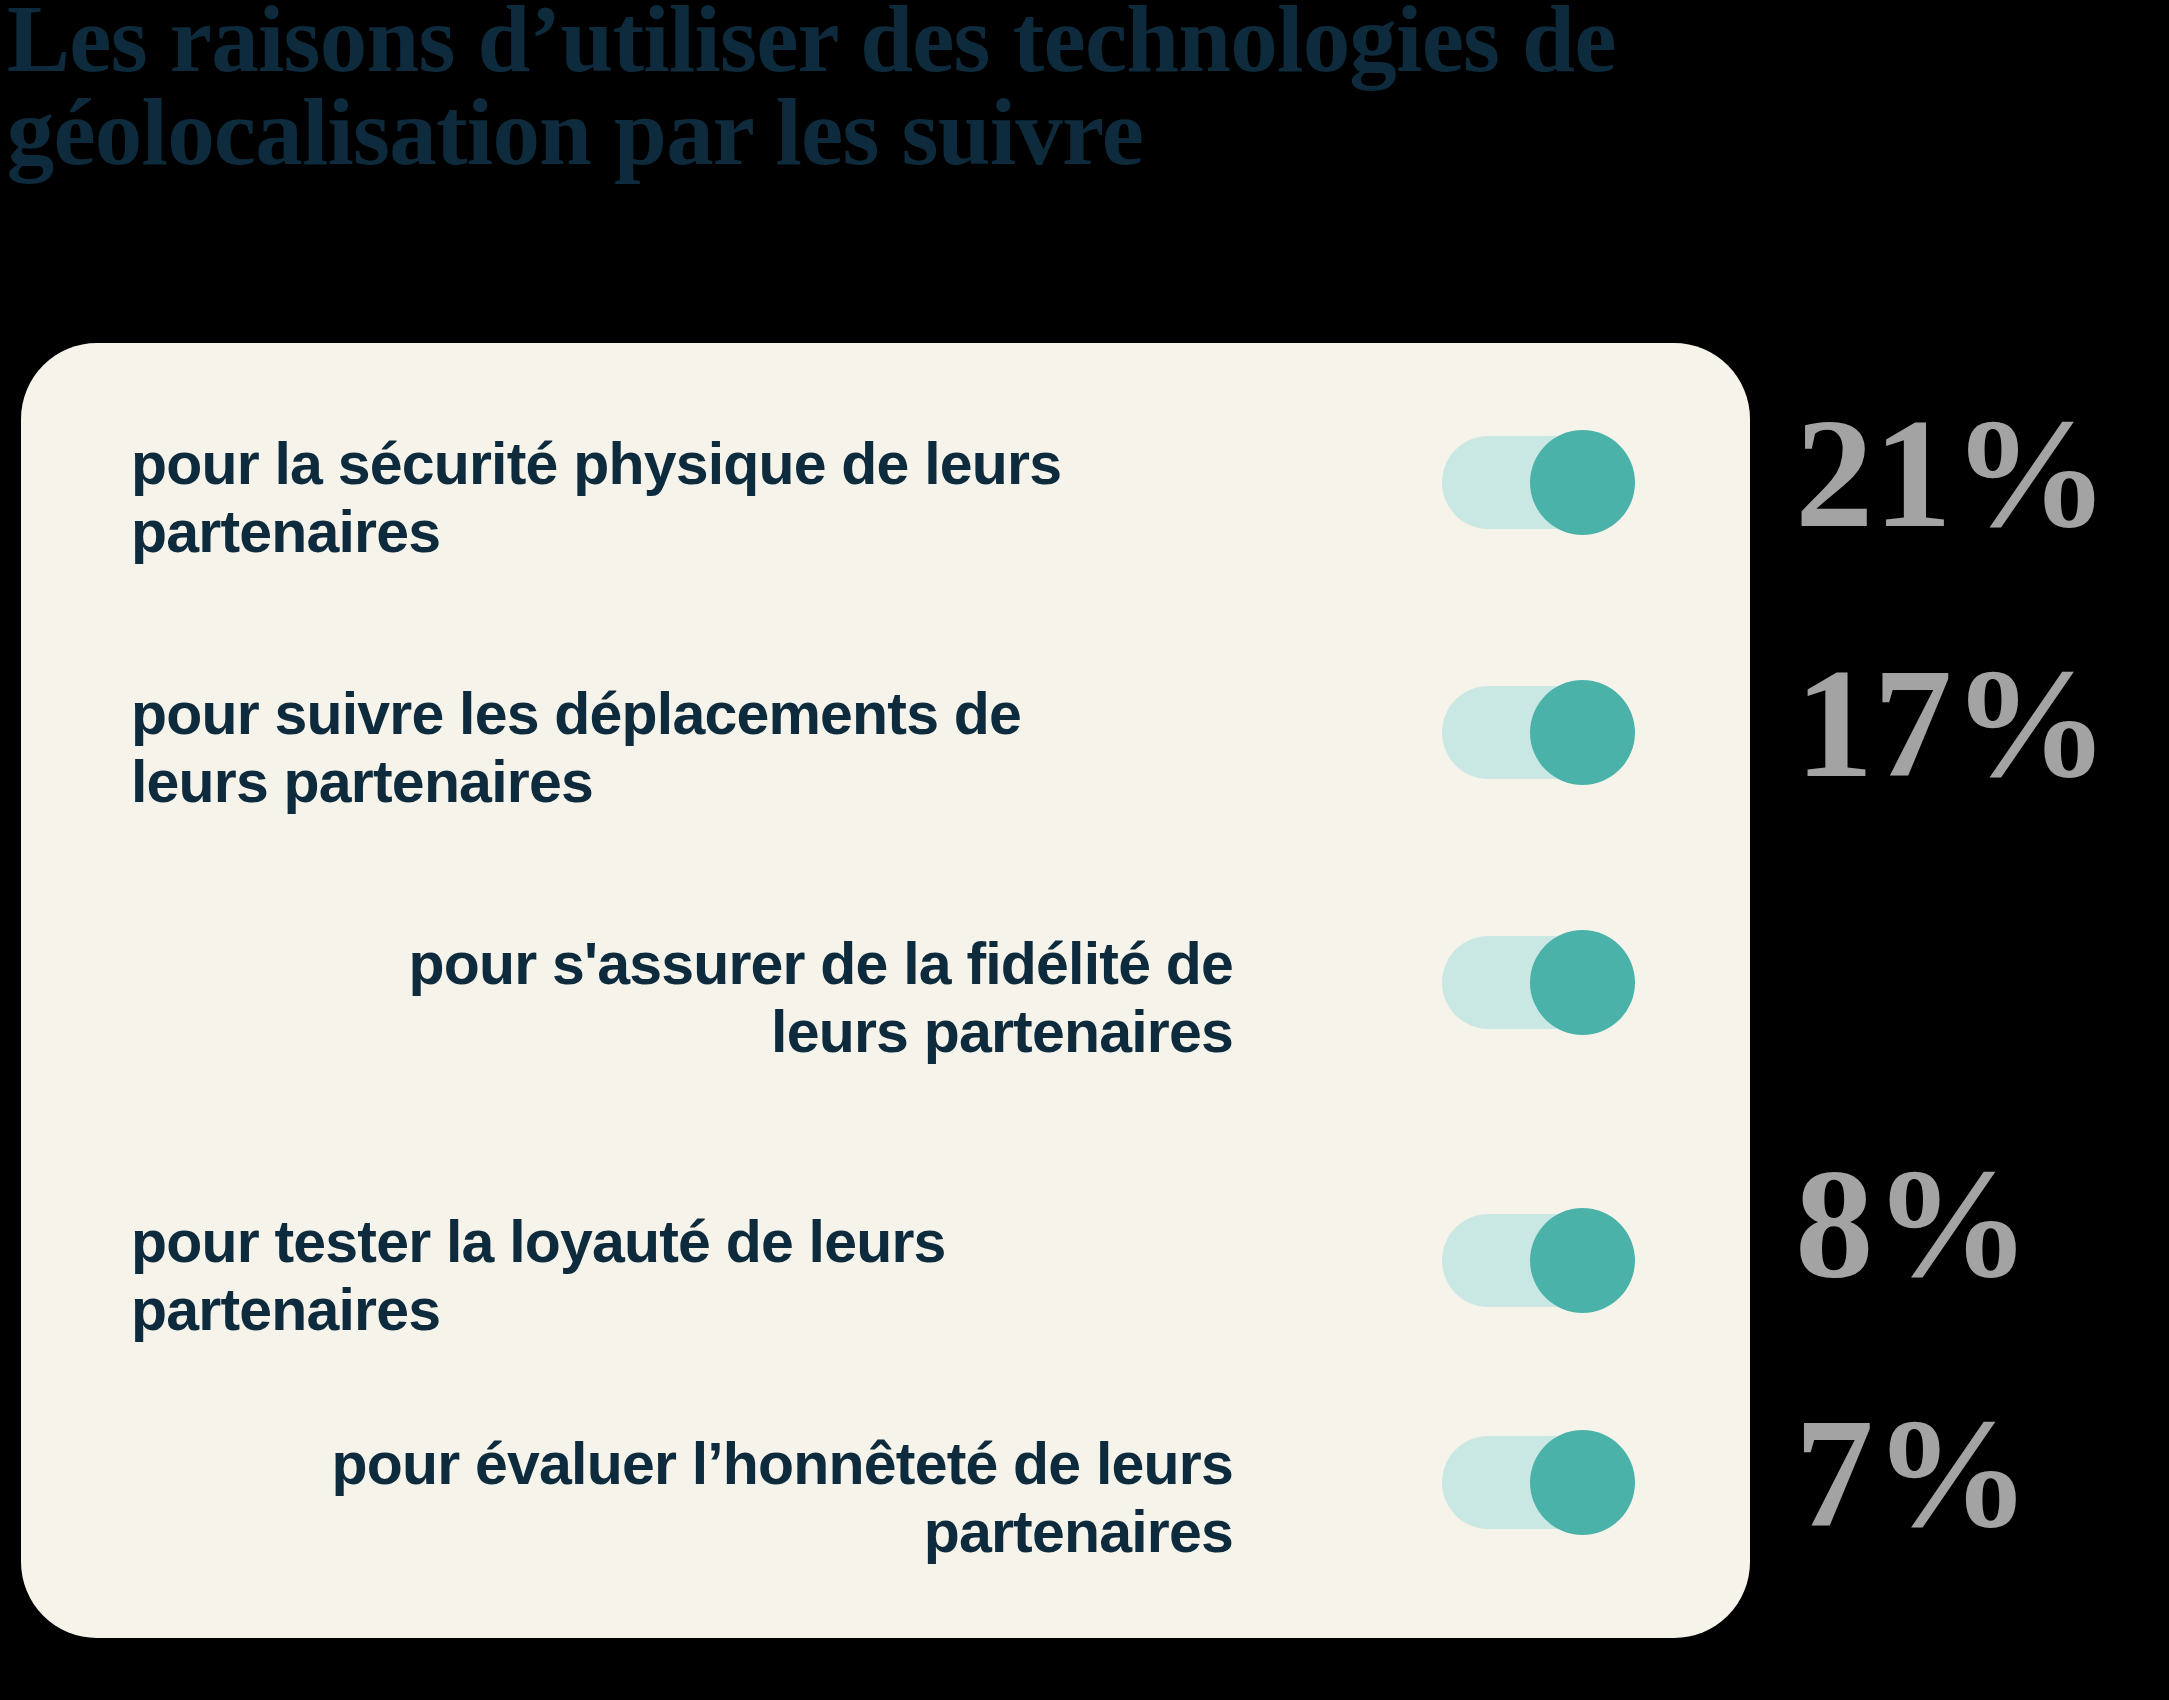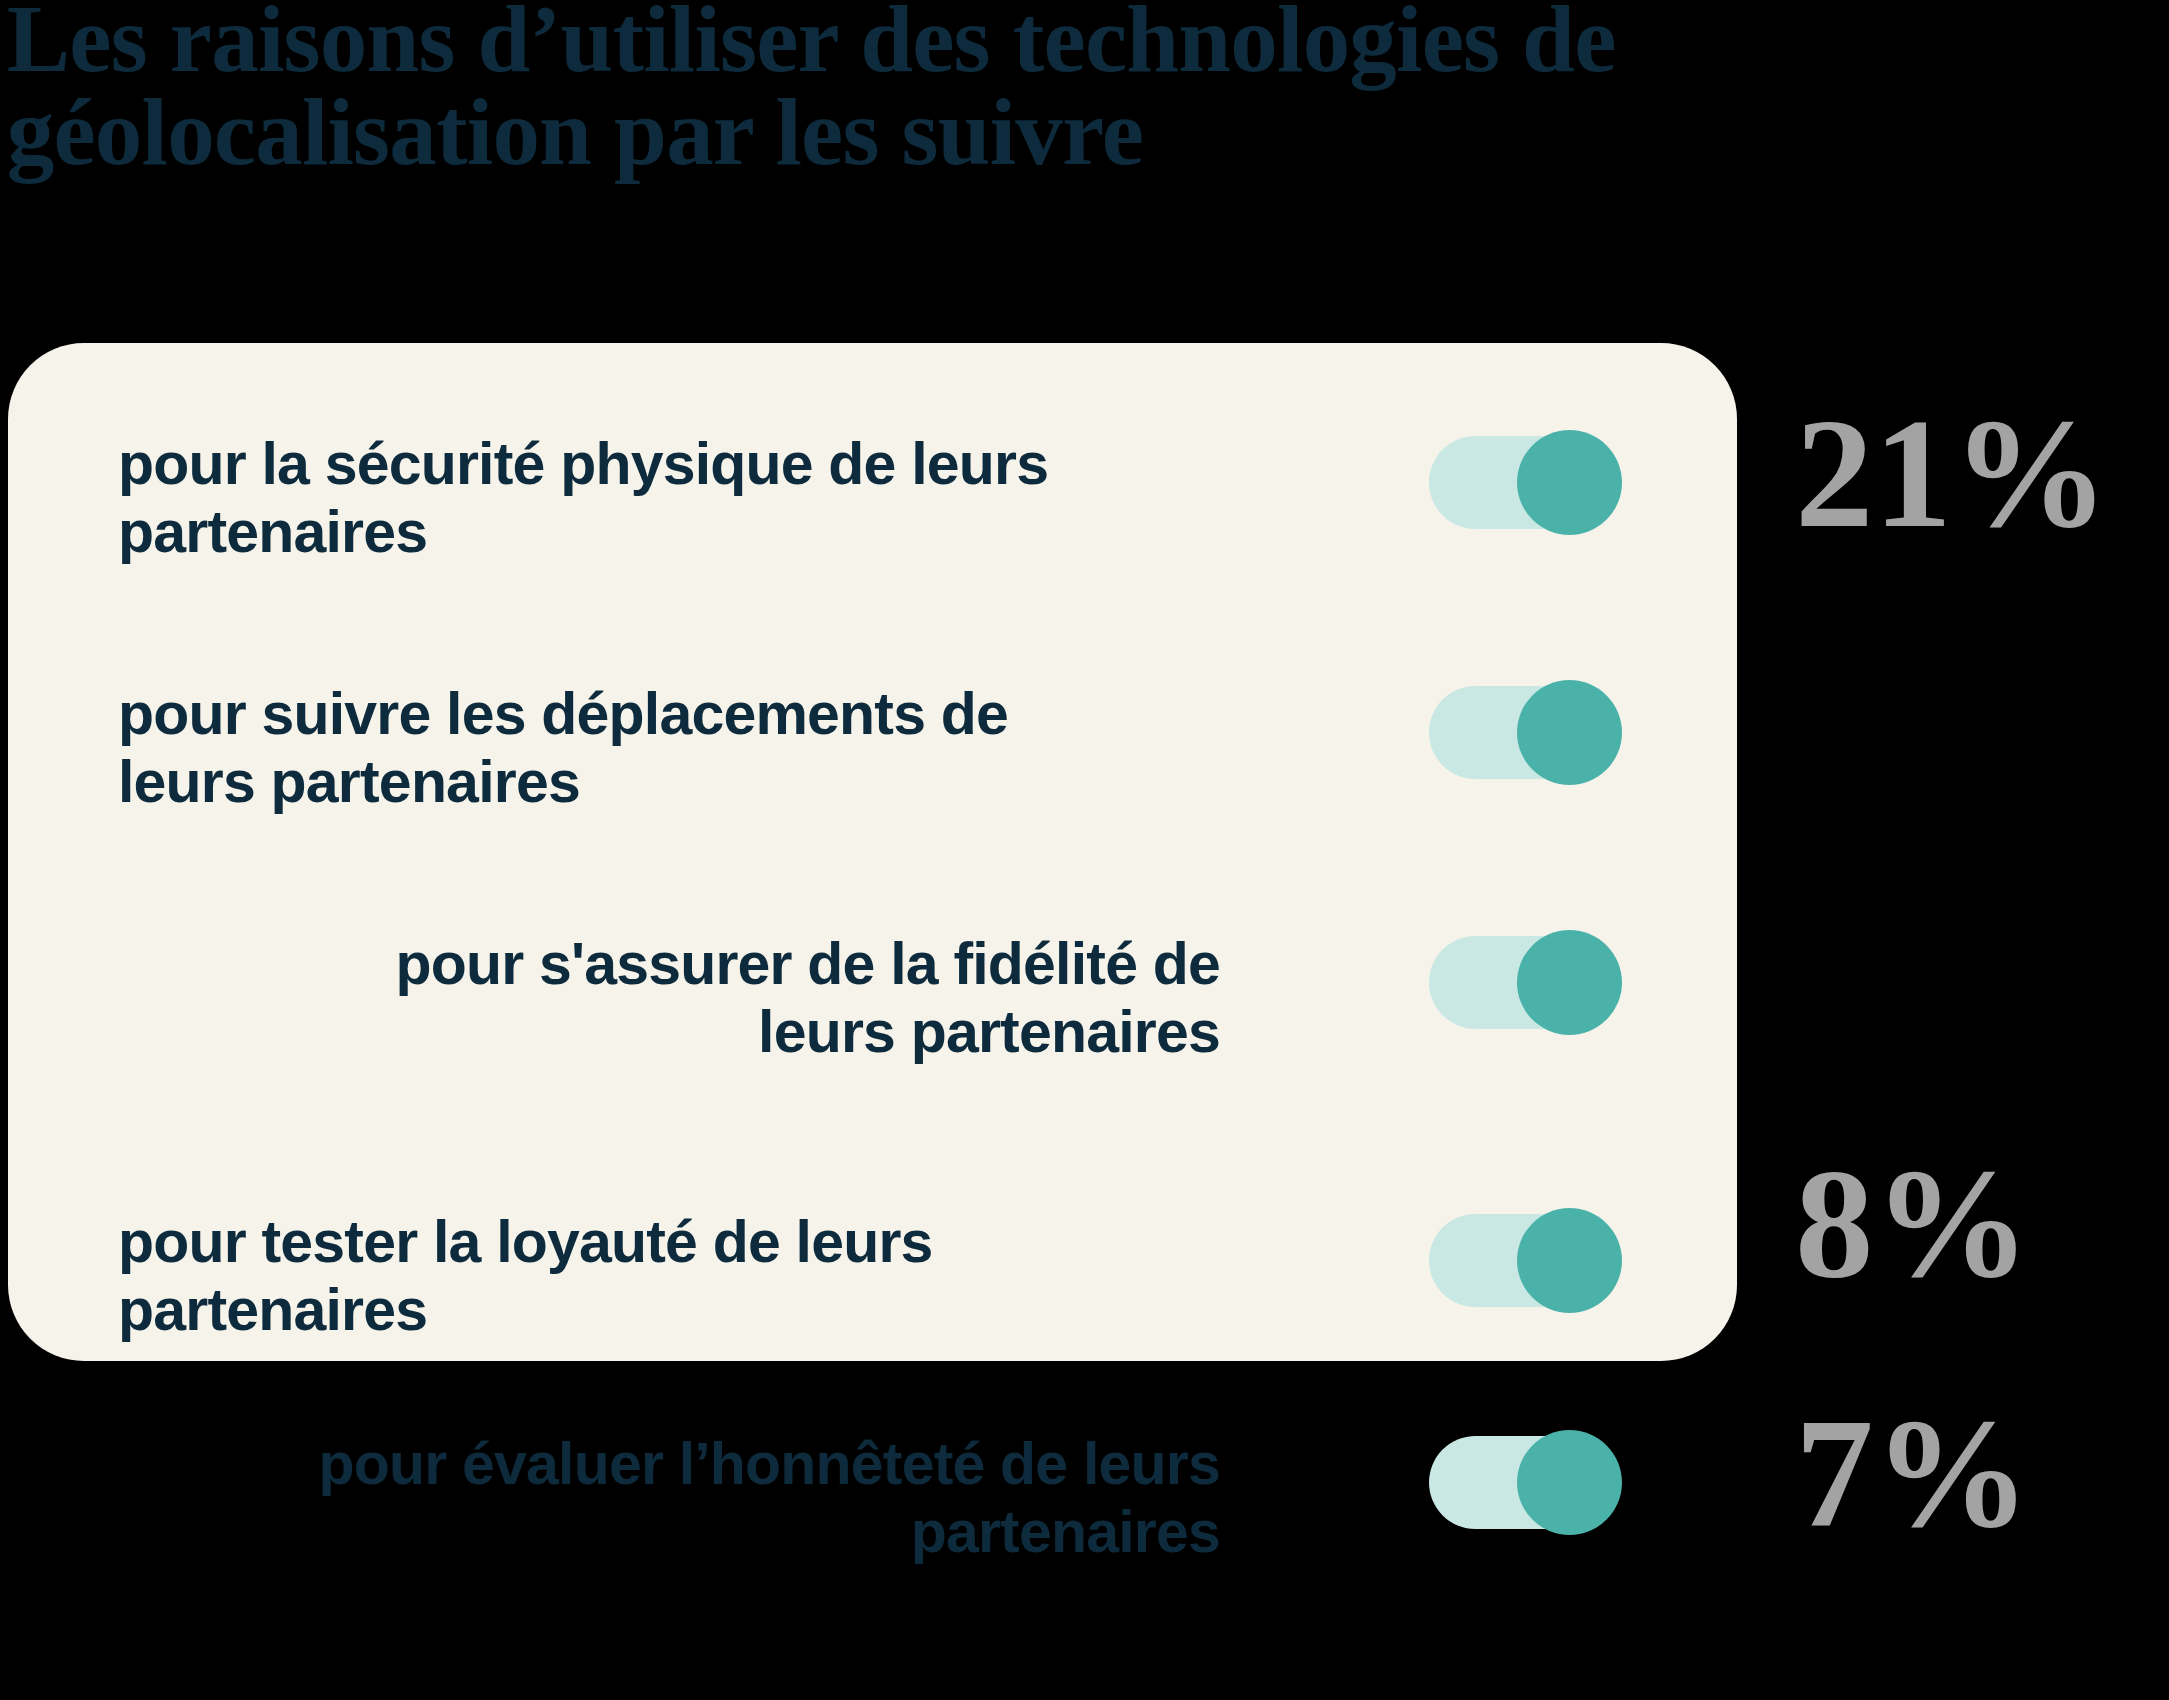--- a/index.html
+++ b/index.html
@@ -22,24 +22,24 @@
     margin: 0;
     font-family: "Liberation Serif", serif;
     font-weight: 700;
     font-size: 95px;
     line-height: 93px;
     letter-spacing: -0.8px;
     color: #0d2b3c;
   }
   .card {
     position: absolute;
-    left: 8px;
+    left: 21px;
     top: 343px;
     width: 1729px;
-    height: 1018px;
+    height: 1295px;
     background: #f6f3eb;
     border-radius: 76px;
   }
   .row {
     position: absolute;
     left: 110px;
     width: 1568px;
     height: 212px;
   }
   .row-0 { top: 87px; }
@@ -136,17 +136,18 @@
     <div class="row row-4">
       <div class="row-label"><span>pour évaluer l’honnêteté de leurs</span><br><span>partenaires</span></div>
       <div class="toggle">
         <div class="knob"></div>
       </div>
     </div>
 
   </div>
 
   <p class="pct pct-0">21%</p>
+  <p class="pct pct-1">17%</p>
   <p class="pct pct-3">8%</p>
   <p class="pct pct-4">7%</p>
 
 </div>
 
 
 </body></html>

